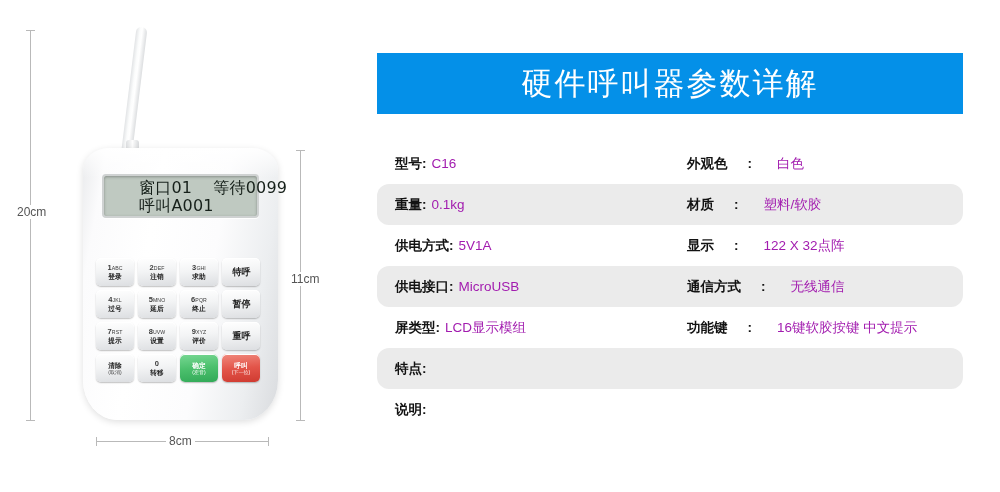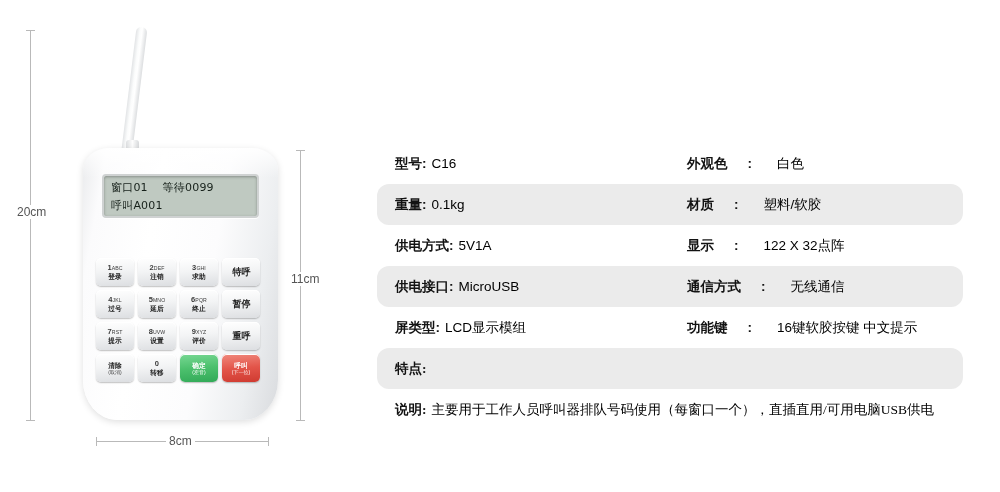--- a/index.html
+++ b/index.html
@@ -72,24 +72,25 @@
     background: #bfc9c1;
     border: 2px solid #cfd2d2;
     border-radius: 4px;
     box-shadow: inset 0 1px 3px rgba(0,0,0,0.30), 0 1px 0 #ffffff;
     padding: 3px 7px;
     box-sizing: border-box;
     font-family: "DejaVu Sans", sans-serif;
   }
   .lcd-line {
     color: #16201a;
-    font-size: 11px;
+    font-size: 16px;
     line-height: 18px;
     white-space: pre;
     letter-spacing: 0.2px;
+    margin-left: 28px;
   }
 
   
   #keypad {
     position: absolute;
     left: 13px; top: 110px;
     width: 170px;
     display: grid;
     grid-template-columns: repeat(4, 38px);
     grid-template-rows: repeat(4, 28px);
@@ -192,30 +193,30 @@
   }
   .spec-row.shaded { background: #ebebeb; border-radius: 12px; }
   .spec-cell {
     display: flex;
     align-items: baseline;
     font-size: 13.5px;
     box-sizing: border-box;
   }
   .spec-cell.left-col  { width: 310px; padding-left: 18px; }
   .spec-cell.right-col { width: 276px; gap: 20px; }
-  .spec-cell.full-col  { width: 586px; padding-left: 18px; padding-right: 12px; font-family: Liberation Serif, serif; }
+  .spec-cell.full-col  { width: 586px; padding-left: 18px; padding-right: 12px; }
   .spec-key {
     font-weight: bold;
     color: #121212;
     white-space: nowrap;
     flex: 0 0 auto;
   }
   .spec-colon { font-weight: bold; color: #121212; margin-right: 5px; }
   .spec-val {
-    color: #000000;
+    color: #a21caf;
     font-weight: normal;
   }
   .spec-cell.full-col .spec-val { line-height: 1.45; }
 </style>
 </head>
 <body>
 
 <div id="product-panel">
 
   <div id="antenna"></div>
@@ -304,20 +305,23 @@
   <div class="dim-cap-v" style="left:296px; top:420px;"></div>
   <div class="dim-label" style="left:288px; top:272px;">11cm</div>
 
   <div class="dim-line-h" style="left:96px; top:441px; width:172px;"></div>
   <div class="dim-cap-h" style="left:96px; top:437px;"></div>
   <div class="dim-cap-h" style="left:268px; top:437px;"></div>
   <div class="dim-label" style="left:166px; top:434px;">8cm</div>
 </div>
 
 <div id="spec-panel">
+  <div id="title-banner">
+    <span id="title-text">硬件呼叫器参数详解</span>
+  </div>
   <div id="spec-table">
       <div class="spec-row">
         <div class="spec-cell left-col">
           <span class="spec-key">型号</span>
           <span class="spec-colon">:</span>
           <span class="spec-val">C16</span>
         </div>
         <div class="spec-cell right-col">
           <span class="spec-key">外观色</span>
           <span class="spec-colon">:</span>
@@ -375,17 +379,16 @@
       <div class="spec-row shaded">
         <div class="spec-cell full-col">
           <span class="spec-key">特点</span>
           <span class="spec-colon">:</span>
         </div>
       </div>
       <div class="spec-row">
         <div class="spec-cell full-col">
           <span class="spec-key">说明</span>
           <span class="spec-colon">:</span>
-          <span class="spec-val">主要用于工作人员呼叫器排队号码使用（每窗口一个），直插直用/可用电脑USB供电</span>
         </div>
       </div>
     </div>
 </div>
 
 </body></html>

